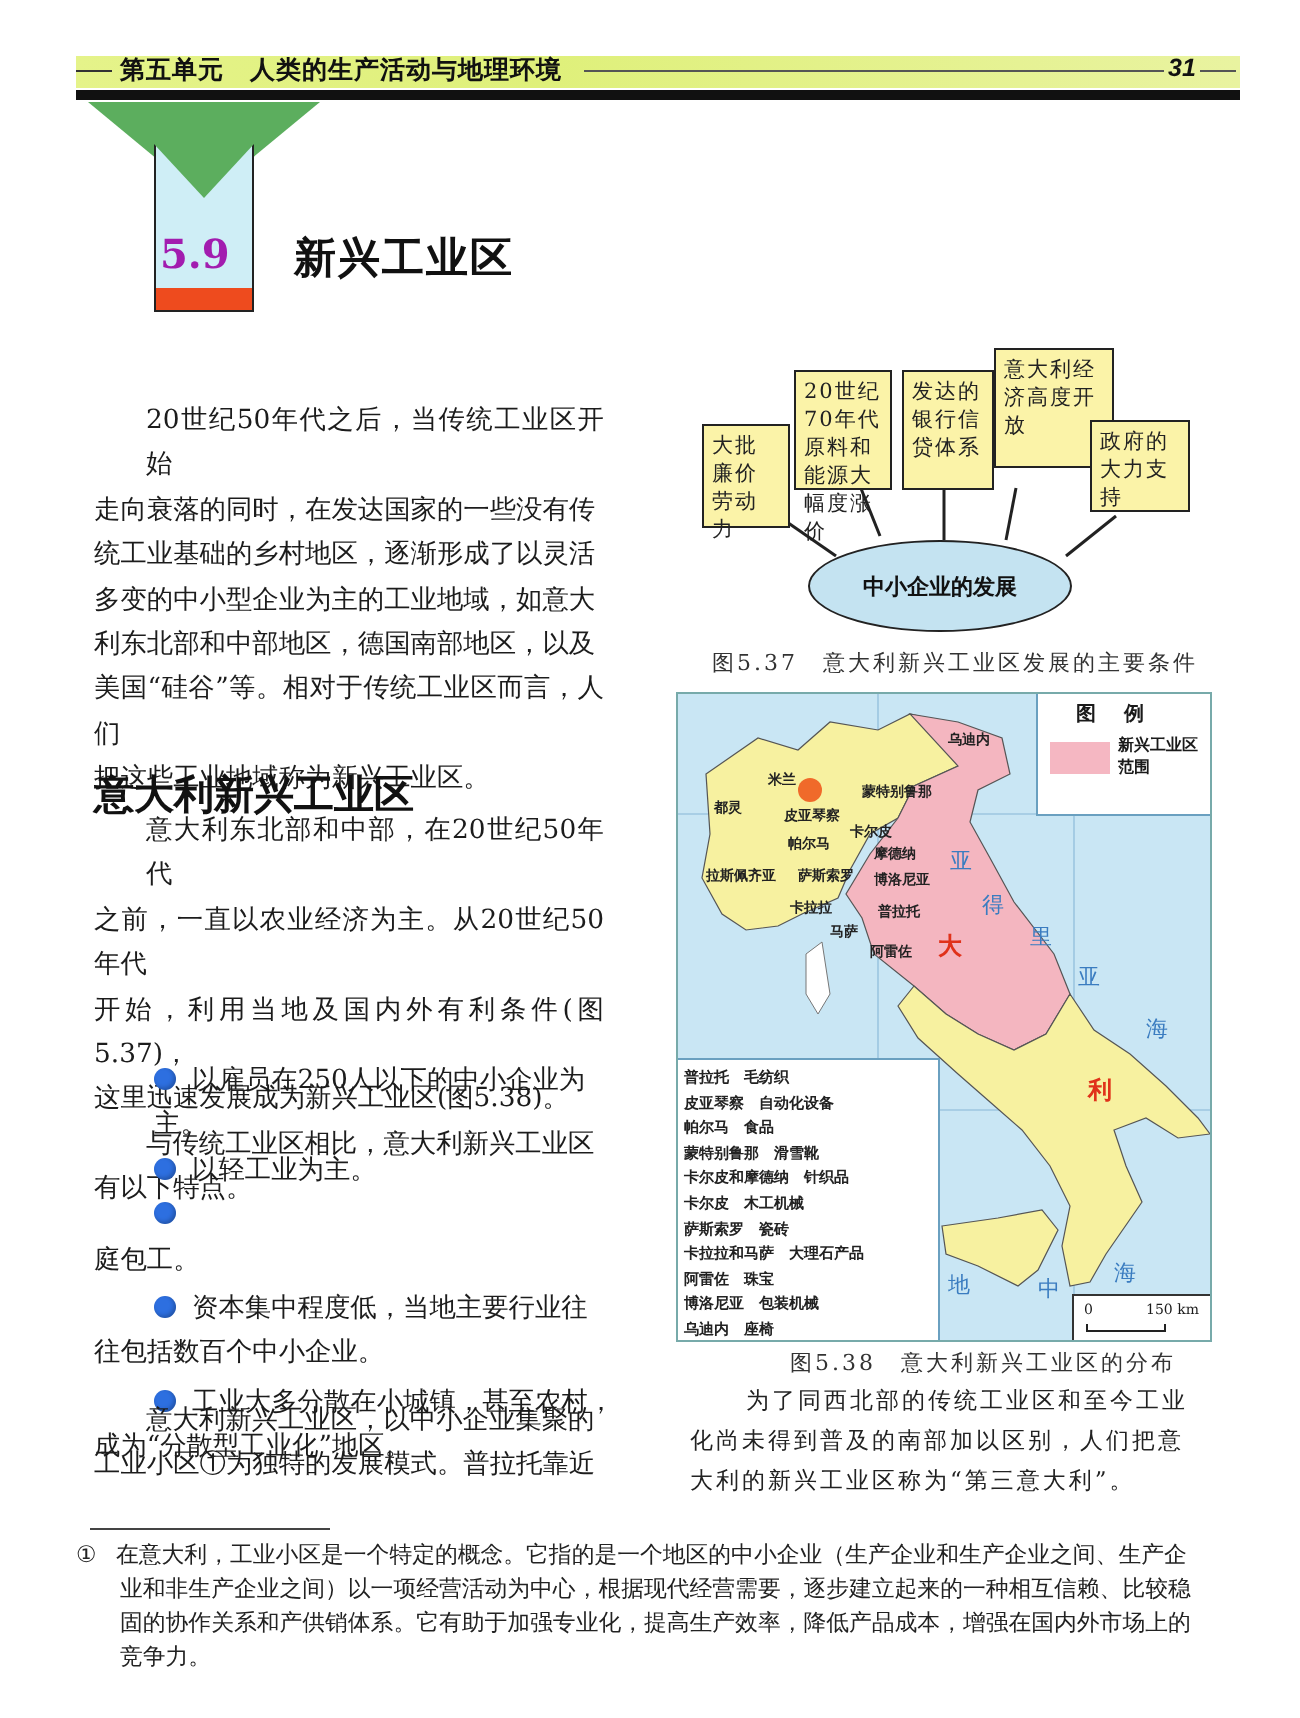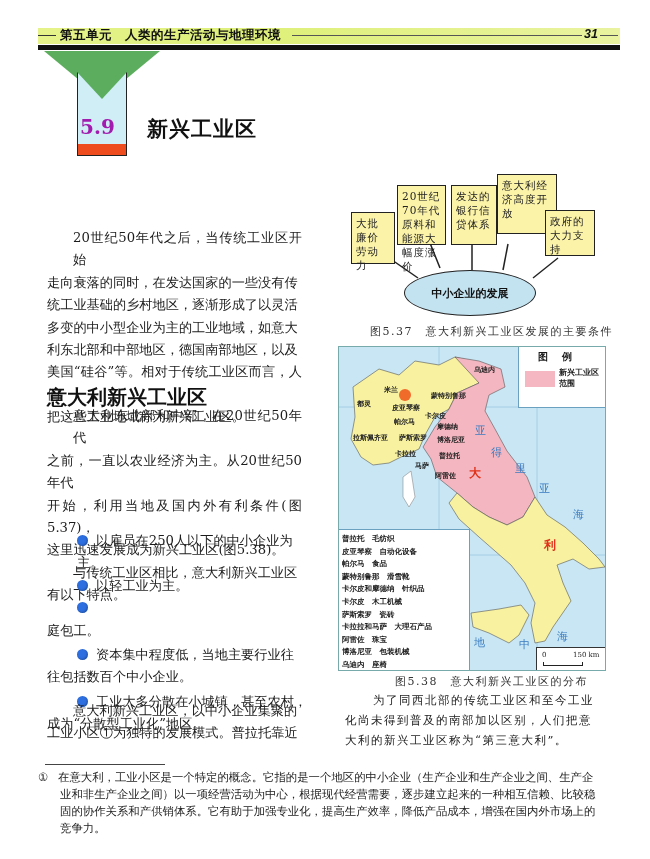--- a/index.html
+++ b/index.html
@@ -72,21 +72,21 @@
 <div class="abs hdr-line-r2"></div>
 <div class="abs hdr-bar"></div>
 
 <div class="abs tri"></div>
 <div class="abs badge-box"></div>
 <div class="abs tri-inner"></div>
 <div class="abs badge-red"></div>
 <div class="abs badge-num">5.9</div>
 <div class="abs sec-title">新兴工业区</div>
 
-<div class="abs para" style="left:47px; top:227px;">
+<div class="abs para" style="left:47px; top:200px;">
   <div style="padding-left:26px;">20世纪50年代之后，当传统工业区开始</div>
   <div>走向衰落的同时，在发达国家的一些没有传</div>
   <div>统工业基础的乡村地区，逐渐形成了以灵活</div>
   <div>多变的中小型企业为主的工业地域，如意大</div>
   <div>利东北部和中部地区，德国南部地区，以及</div>
   <div>美国“硅谷”等。相对于传统工业区而言，人们</div>
   <div>把这些工业地域称为新兴工业区。</div>
 </div>
 
 <div class="abs h2" style="left:47px; top:384px;">意大利新兴工业区</div>
@@ -121,21 +121,21 @@
   <line x1="132" y1="64" x2="132" y2="90" stroke="#222" stroke-width="1.5"></line>
   <line x1="168" y1="64" x2="163" y2="90" stroke="#222" stroke-width="1.5"></line>
   <line x1="218" y1="78" x2="193" y2="98" stroke="#222" stroke-width="1.5"></line>
 </svg>
 <div class="dbox" style="left:351px; top:212px; width:44px; height:52px;">大批廉价劳动力</div>
 <div class="dbox" style="left:397px; top:185px; width:49px; height:60px;">20世纪70年代原料和能源大幅度涨价</div>
 <div class="dbox" style="left:451px; top:185px; width:46px; height:60px;">发达的银行信贷体系</div>
 <div class="dbox" style="left:497px; top:174px; width:60px; height:60px;">意大利经济高度开放</div>
 <div class="dbox" style="left:545px; top:210px; width:50px; height:46px;">政府的大力支持</div>
 <div class="abs ellipse">中小企业的发展</div>
-<div class="abs cap" style="left:370px; top:324px;">图5.37　意大利新兴工业区发展的主要条件</div>
+<div class="abs cap" style="left:356px; top:324px;">图5.37　意大利新兴工业区发展的主要条件</div>
 
 <div class="abs map">
   <svg width="268" height="325" style="position:absolute; left:0; top:0;">
 
     <line x1="0" y1="60" x2="268" y2="60" stroke="#9cc6e0" stroke-width="0.8"></line>
     <line x1="0" y1="208" x2="268" y2="208" stroke="#9cc6e0" stroke-width="0.8"></line>
     <line x1="100" y1="0" x2="100" y2="325" stroke="#9cc6e0" stroke-width="0.8"></line>
     <line x1="198" y1="0" x2="198" y2="325" stroke="#9cc6e0" stroke-width="0.8"></line>
 
     <path d="M14,40 L40,22 L60,28 L76,14 L100,18 L116,10 L132,14 L140,36 L118,46 L110,62 L96,70 L86,88 L80,102 L62,110 L50,116 L34,118 L22,110 L12,92 L16,70 Z" fill="#f7f1a0" stroke="#555" stroke-width="0.6"></path>

